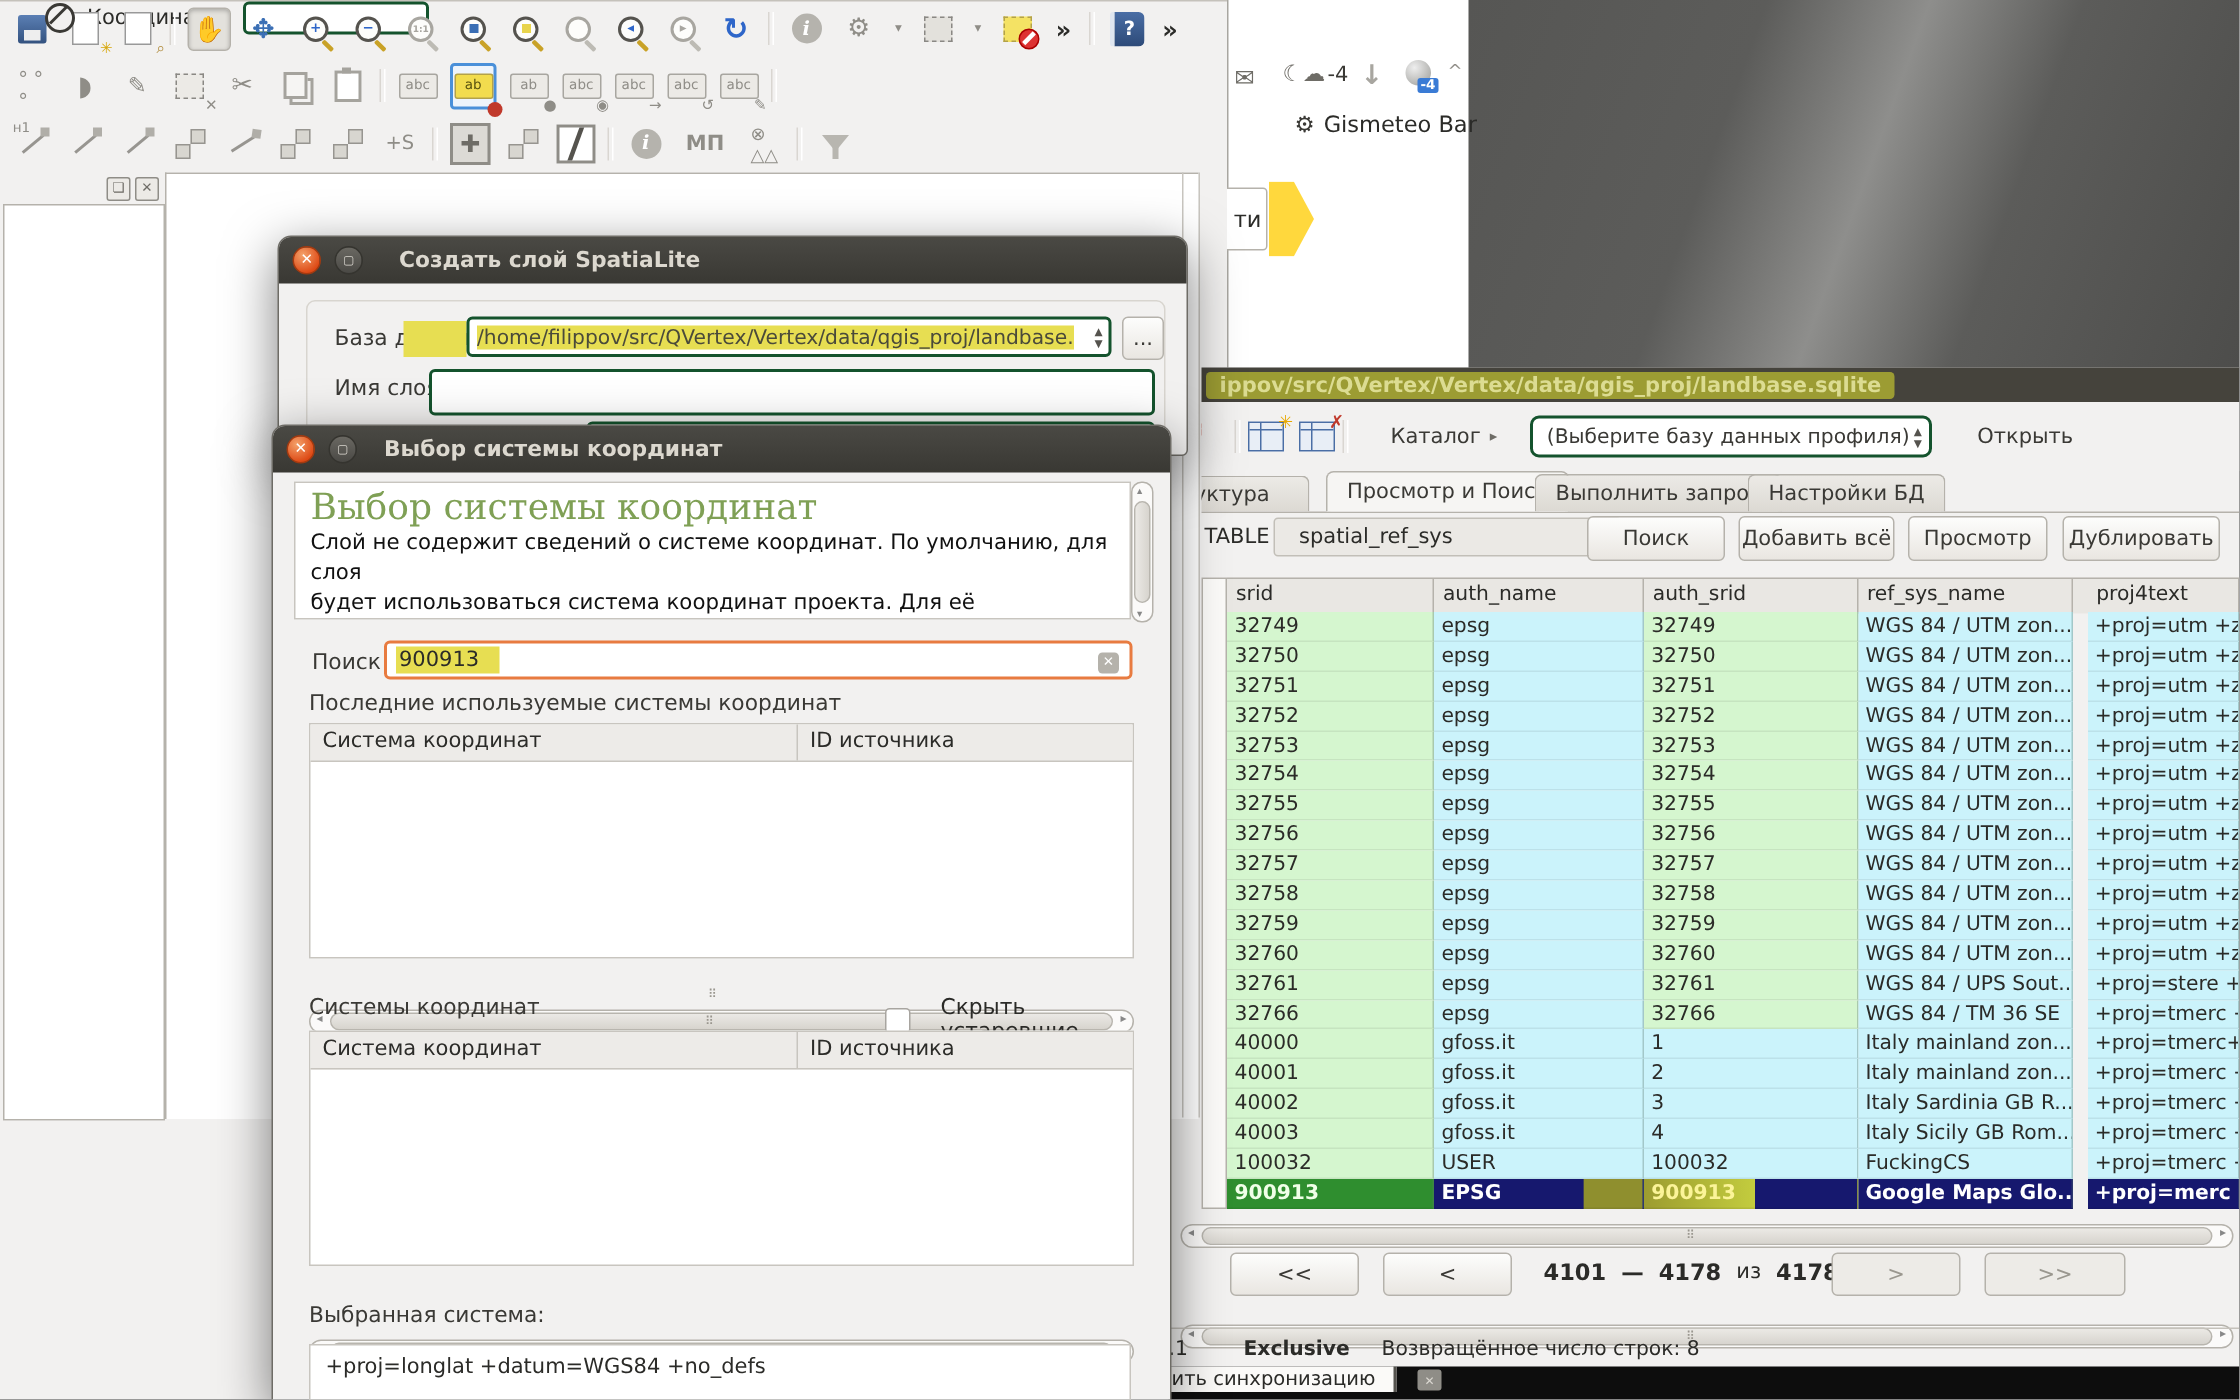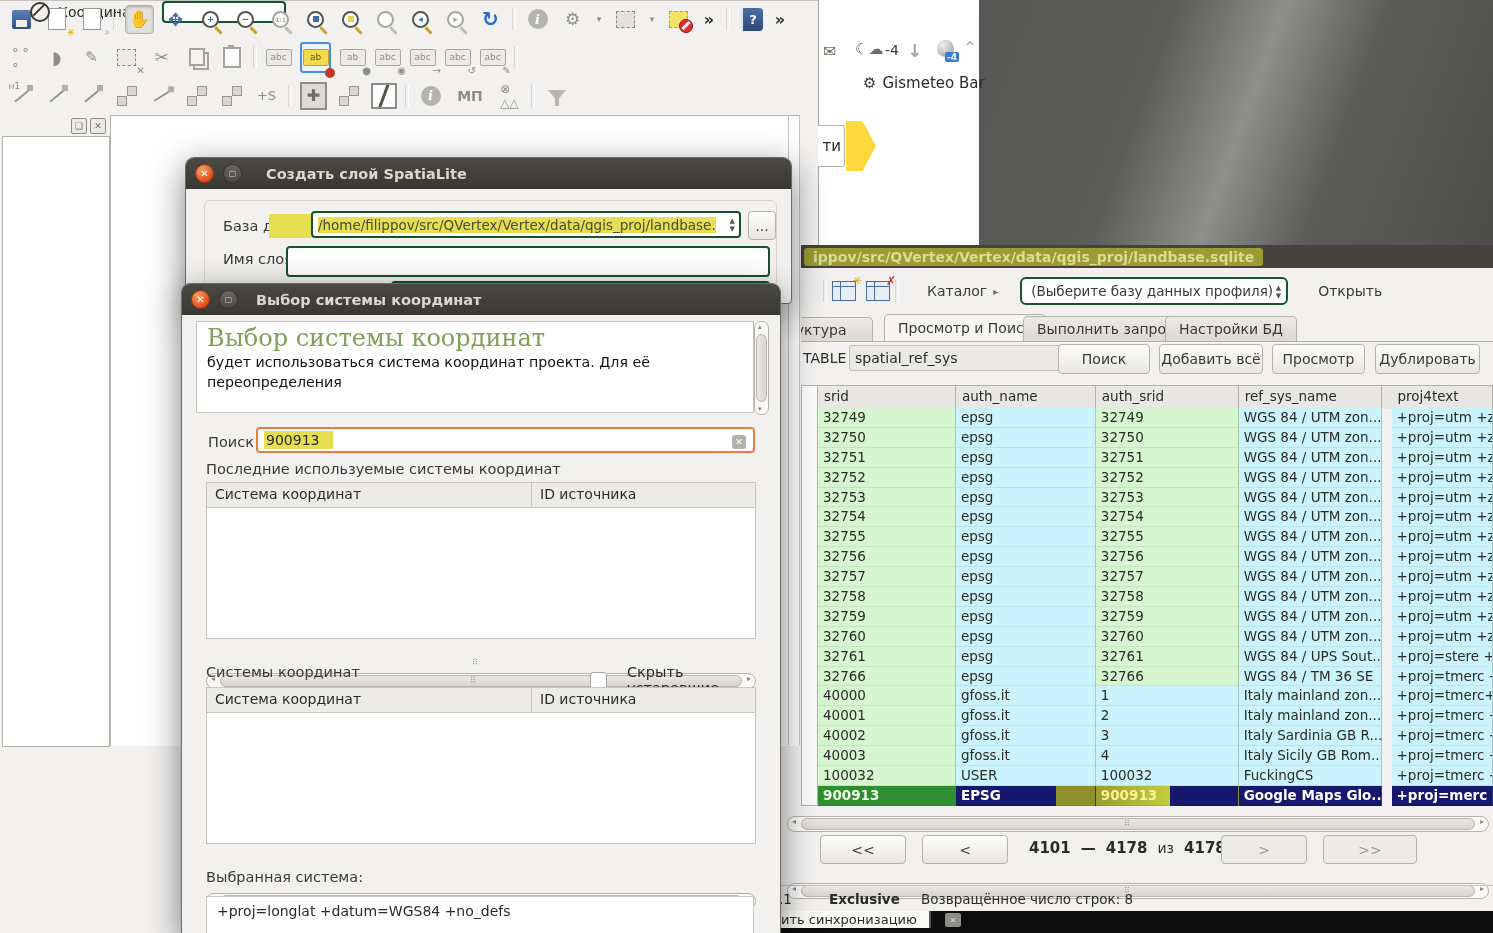--- a/index.html
+++ b/index.html
@@ -402,21 +402,21 @@
       <div class="tab1clip">
           <div class="tab">Структура</div>
         </div>
       <div class="tab active" style="left:83px;">Просмотр и Поиск</div>
       <div class="tab" style="left:222px;">Выполнить запрос</div>
       <div class="tab" style="left:364px;">Настройки БД</div>
     </div>
 
     <div class="abs" style="left:2px;top:105px;font-size:14px;">TABLE</div>
     <div class="abs" style="left:48px;top:100px;width:232px;height:26px;background:#ebe9e5;border:1px solid #c2bfb8;border-radius:3px;
-         font-size:14px;display:flex;align-items:center;padding-left:5px;box-sizing:border-box;">spatial_ref_sys</div>
+         font-size:14px;display:flex;align-items:center;padding-left:16px;box-sizing:border-box;">spatial_ref_sys</div>
     <div class="btn abs" style="left:257px;top:99px;width:90px;height:28px;">Поиск</div>
     <div class="btn abs" style="left:358px;top:99px;width:102px;height:28px;">Добавить всё</div>
     <div class="btn abs" style="left:471px;top:99px;width:91px;height:28px;">Просмотр</div>
     <div class="btn abs" style="left:574px;top:99px;width:103px;height:28px;">Дублировать</div>
 
     <div class="vhdr"></div>
     <div class="grid-hdr">
       <div class="c0">srid</div>
       <div class="c1">auth_name</div>
       <div class="c2">auth_srid</div>
@@ -640,20 +640,21 @@
   <div class="dlg" style="left:181px;top:283px;width:598px;height:650px;border-radius:9px 9px 0 0;">
     <div class="dtbar">
       <span class="wbtn wclose">✕</span>
       <span class="wbtn wmaxi">▢</span>
       <span style="margin-left:18px;">Выбор системы координат</span>
     </div>
 
     <div class="abs" style="left:14px;top:37px;width:558px;height:92px;background:#fff;border:1px solid #c8c5bf;padding:2px 10px;box-sizing:border-box;overflow:hidden;">
       <div class="crs-head">Выбор системы координат</div>
       <div style="font-size:14.2px;line-height:20px;color:#111;">
+        <div>Слой не содержит сведений о системе координат. По умолчанию, для слоя</div>
         <div>будет использоваться система координат проекта. Для её переопределения</div>
 
       </div>
     </div>
     <div class="vscroll" style="left:572px;top:37px;height:92px;">
         <span class="thumb"></span>
       </div>
 
     <div class="dlbl" style="left:26px;top:150px;">Поиск</div>
     <div class="abs" style="left:74px;top:143px;width:499px;height:26px;background:#fff;border:2px solid #e87b40;border-radius:4px;

